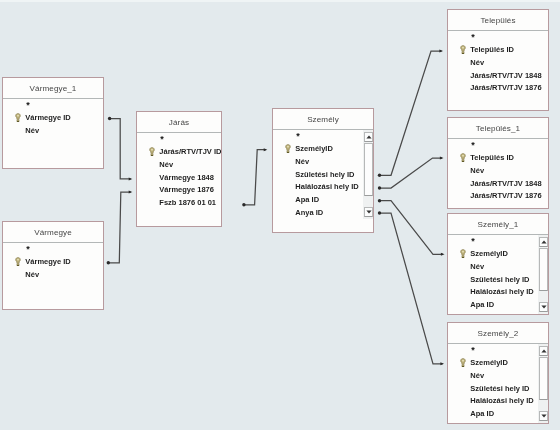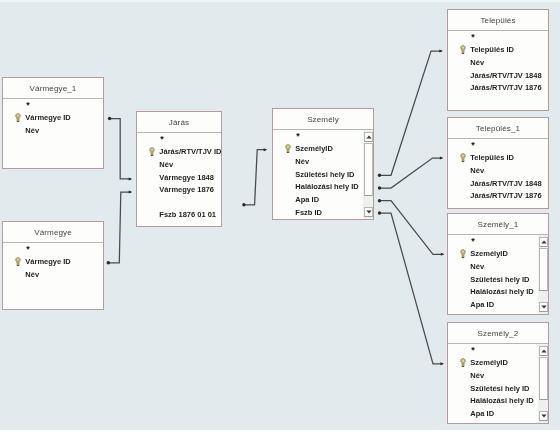--- a/index.html
+++ b/index.html
@@ -106,25 +106,25 @@
           <div class="row" style="left: 0px; top: 26.7px;">
             <span style="position: absolute; left: 22.3px; top: 0px;">Név</span>
           </div>
           <div class="row" style="left: 0px; top: 39.5px;">
             <span style="position: absolute; left: 22.3px; top: 0px;">Vármegye 1848</span>
           </div>
           <div class="row" style="left: 0px; top: 52.3px;">
             <span style="position: absolute; left: 22.3px; top: 0px;">Vármegye 1876</span>
           </div>
           <div class="row" style="left: 0px; top: 65.1px;">
-            <span style="position: absolute; left: 22.3px; top: 0px; margin-top: 12px;">Fszb 1876 01 01</span>
-          </div>
-        </div>
-      </div>
-      <div class="tbl" style="left: 272px; top: 108px; width: 102px; height: 112px;">
+            <span style="position: absolute; left: 22.3px; top: 0px;">Fszb 1876 01 01</span>
+          </div>
+        </div>
+      </div>
+      <div class="tbl" style="left: 272px; top: 108px; width: 102px; height: 125px;">
         <div class="hdr">Személy</div>
         <div class="body">
           <div class="star" style="left: 23.2px; top: 4px;">*</div>
           <div class="row" style="left: 0px; top: 13.9px;">
             <span class="keyicon" style="left: 11.7px; top: 0px;"><svg width="6" height="9.4" viewBox="0 0 6 9.4">
                 <path d="M3 0.45 C4.3 0.45 5.4 1.4 5.4 2.72 C5.4 3.58 4.95 4.25 4.3 4.68 L4.15 6.3 L3.6 6.3 L3.6 7.0 L4.1 7.0 L4.0 8.95 L2.0 8.95 L1.9 7.0 L2.4 7.0 L2.4 6.3 L1.85 6.3 L1.7 4.68 C1.05 4.25 0.6 3.58 0.6 2.72 C0.6 1.4 1.7 0.45 3 0.45 Z" fill="#b9ad77" stroke="#7d7445" stroke-width="0.5" stroke-linejoin="round"></path>
                 <ellipse cx="3" cy="2.65" rx="0.95" ry="0.88" fill="#e8e2bb"></ellipse>
                 <path d="M2.08 8.0 L3.92 8.0 L4.0 8.95 L2.0 8.95 Z" fill="#5e5828"></path>
               </svg></span>
             <span style="position: absolute; left: 22.3px; top: 0px;">SzemélyID</span>
@@ -135,21 +135,21 @@
           <div class="row" style="left: 0px; top: 39.5px;">
             <span style="position: absolute; left: 22.3px; top: 0px;">Születési hely ID</span>
           </div>
           <div class="row" style="left: 0px; top: 52.3px;">
             <span style="position: absolute; left: 22.3px; top: 0px;">Halálozási hely ID</span>
           </div>
           <div class="row" style="left: 0px; top: 65.1px;">
             <span style="position: absolute; left: 22.3px; top: 0px;">Apa ID</span>
           </div>
           <div class="row" style="left: 0px; top: 77.9px;">
-            <span style="position: absolute; left: 22.3px; top: 0px;">Fszb ID</span>
+            <span style="position: absolute; left: 22.3px; top: 0px;">Anya ID</span>
           </div>
           <div class="sb" style="right: 0px; height: 89px;">
             <div class="sbbtn" style="top: 2px;">
               <svg width="6" height="4" viewBox="0 0 6 4">
                 <path d="M3 0.5 L5.6 3.5 L0.4 3.5 Z" fill="#333"></path>
               </svg>
             </div>
             <div class="sbtrack" style="top: 12px; height: 65px;"></div>
             <div class="sbthumb" style="top: 13px; height: 53px;"></div>
             <div class="sbbtn" style="top: 77px;">

